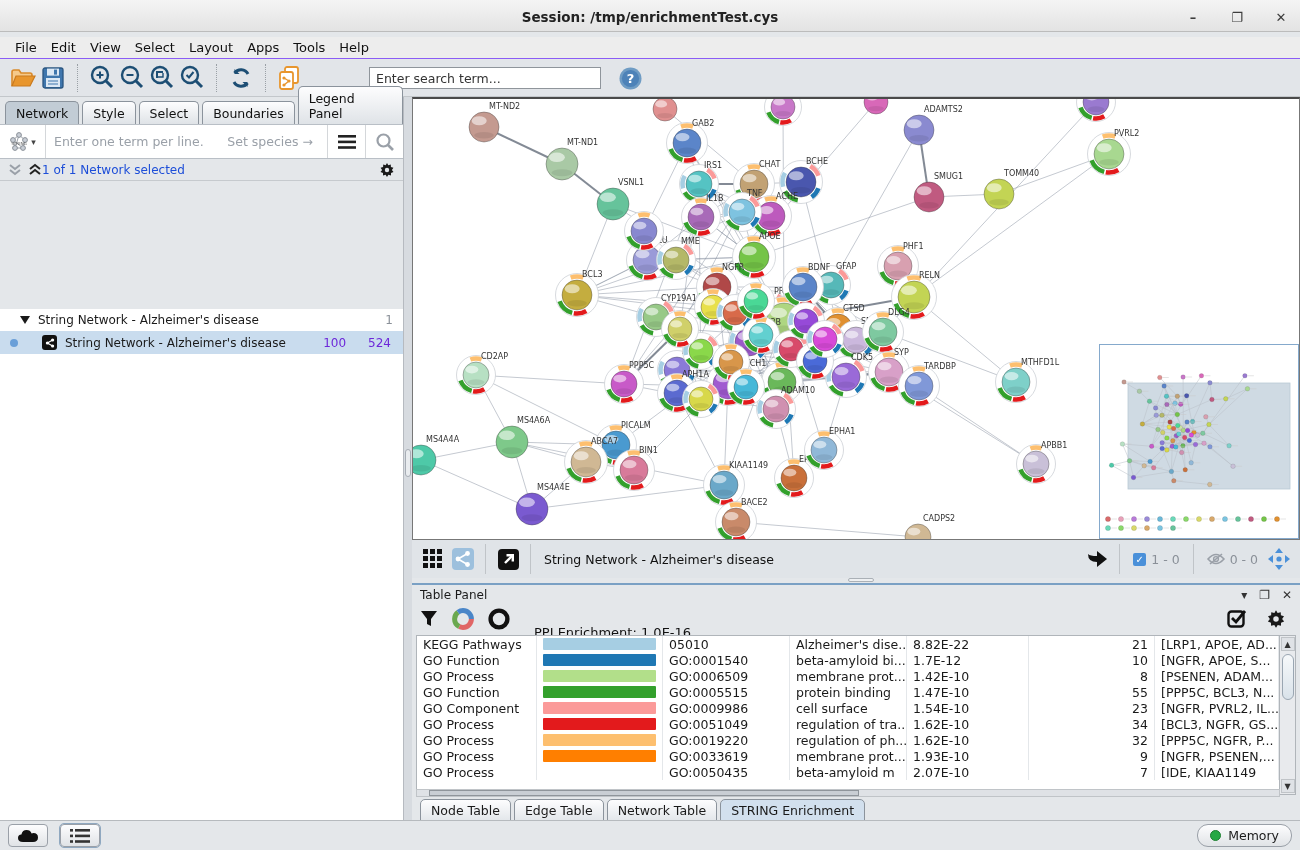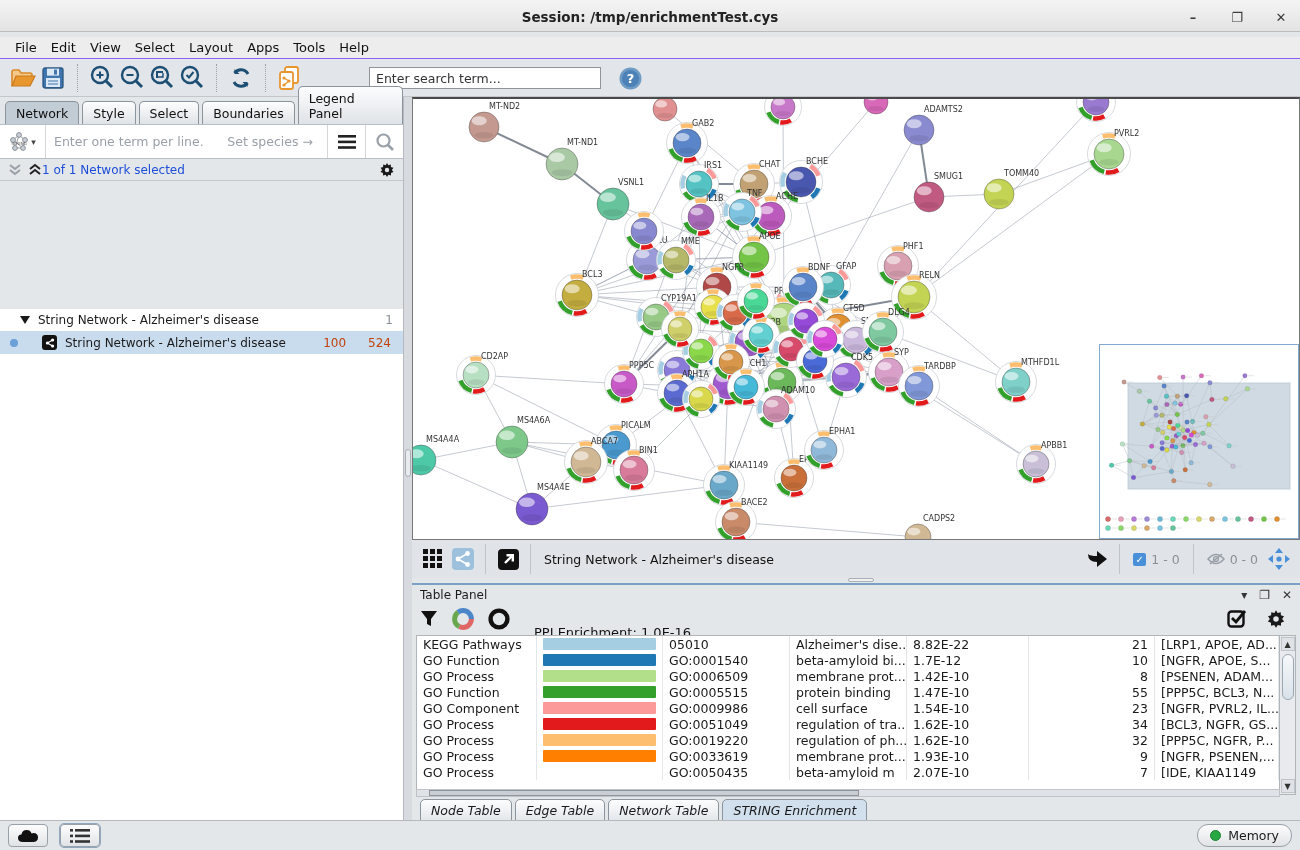--- a/index.html
+++ b/index.html
@@ -53,21 +53,21 @@
   .treearea{position:absolute;left:0;right:0;top:212px;bottom:0;background:#fff;}
   .trow{height:22px;display:flex;align-items:center;font-size:12px;position:relative;}
   .trow .cnt{color:#8a9098;}
   .trow1-label{margin-left:38px;flex:1;}
   .trow1-count{margin-right:10px;}
   .trow2{background:#c9dcee;height:23px;}
   .bluedot{width:8px;height:8px;border-radius:50%;background:#6a9fd8;margin-left:10px;}
   .shicon{width:15px;height:15px;background:#111;border-radius:3px;margin-left:24px;
     display:flex;align-items:center;justify-content:center;}
   .trow2-label{margin-left:8px;flex:1;}
-  .trow2-counts{display:flex;gap:22px;margin-right:12px;color:#c2410c;}
+  .trow2-counts{display:flex;gap:22px;margin-right:12px;color:#6d28d9;}
   
   .vsplit{position:absolute;left:404px;top:97px;width:8px;bottom:30px;background:#d7dbe0;}
   .vhandle{position:absolute;left:1px;top:352px;width:6px;height:28px;border:1px solid #a7adb5;
     border-radius:3px;background:#e9ecef;}
   
   .canvas{position:absolute;left:412px;top:97px;width:888px;height:443px;background:#fff;
     border:1px solid #777;border-top:2px solid #4a4a4a;overflow:hidden;}
   .minimap{position:absolute;right:0;bottom:0;width:200px;height:195px;background:#fff;
     border:1px solid #85a9cc;}
   
@@ -105,21 +105,21 @@
     flex-direction:column;align-items:center;}
   .vsb .arr{width:14px;height:14px;font-size:8px;display:flex;align-items:center;
     justify-content:center;color:#333;background:#dfe2e6;border:1px solid #c0c4c8;margin:1px 0;}
   .vthumb{width:12px;height:46px;border:1px solid #9aa6b2;border-radius:6px;
     background:linear-gradient(#f6f8fa,#d9e2ea);margin-top:2px;}
   .vsb .spacer{flex:1;}
   .hsb{position:absolute;left:4px;right:20px;top:204px;height:8px;background:#dfe2e6;
     border:1px solid #c0c4c8;}
   .hthumb{position:absolute;left:12px;width:430px;top:0;height:6px;background:#c9ced4;
     border:1px solid #8f959b;}
-  .btabs{position:absolute;left:8px;top:214px;display:flex;gap:3px;align-items:flex-start;font-style:italic;}
+  .btabs{position:absolute;left:8px;top:214px;display:flex;gap:3px;align-items:flex-start;}
   .btab{border:1px solid #8b939c;border-radius:5px 5px 0 0;background:linear-gradient(#fdfdfe,#e2e6ea);
     padding:3px 10px;font-size:12.5px;}
   .btab.active{background:#d2e0ee;}
   
   .statusbar{position:absolute;left:0;bottom:0;right:0;height:30px;background:#e4e7ea;
     border-top:1px solid #b6babe;display:flex;align-items:center;padding:0 8px;}
   .sbtn{width:40px;height:23px;border:1px solid #9aa0a8;border-radius:4px;
     background:linear-gradient(#fdfdfe,#e0e3e6);display:flex;align-items:center;
     justify-content:center;margin-right:12px;}
   .sbtn.sel{outline:1px solid #8fa8c0;}

